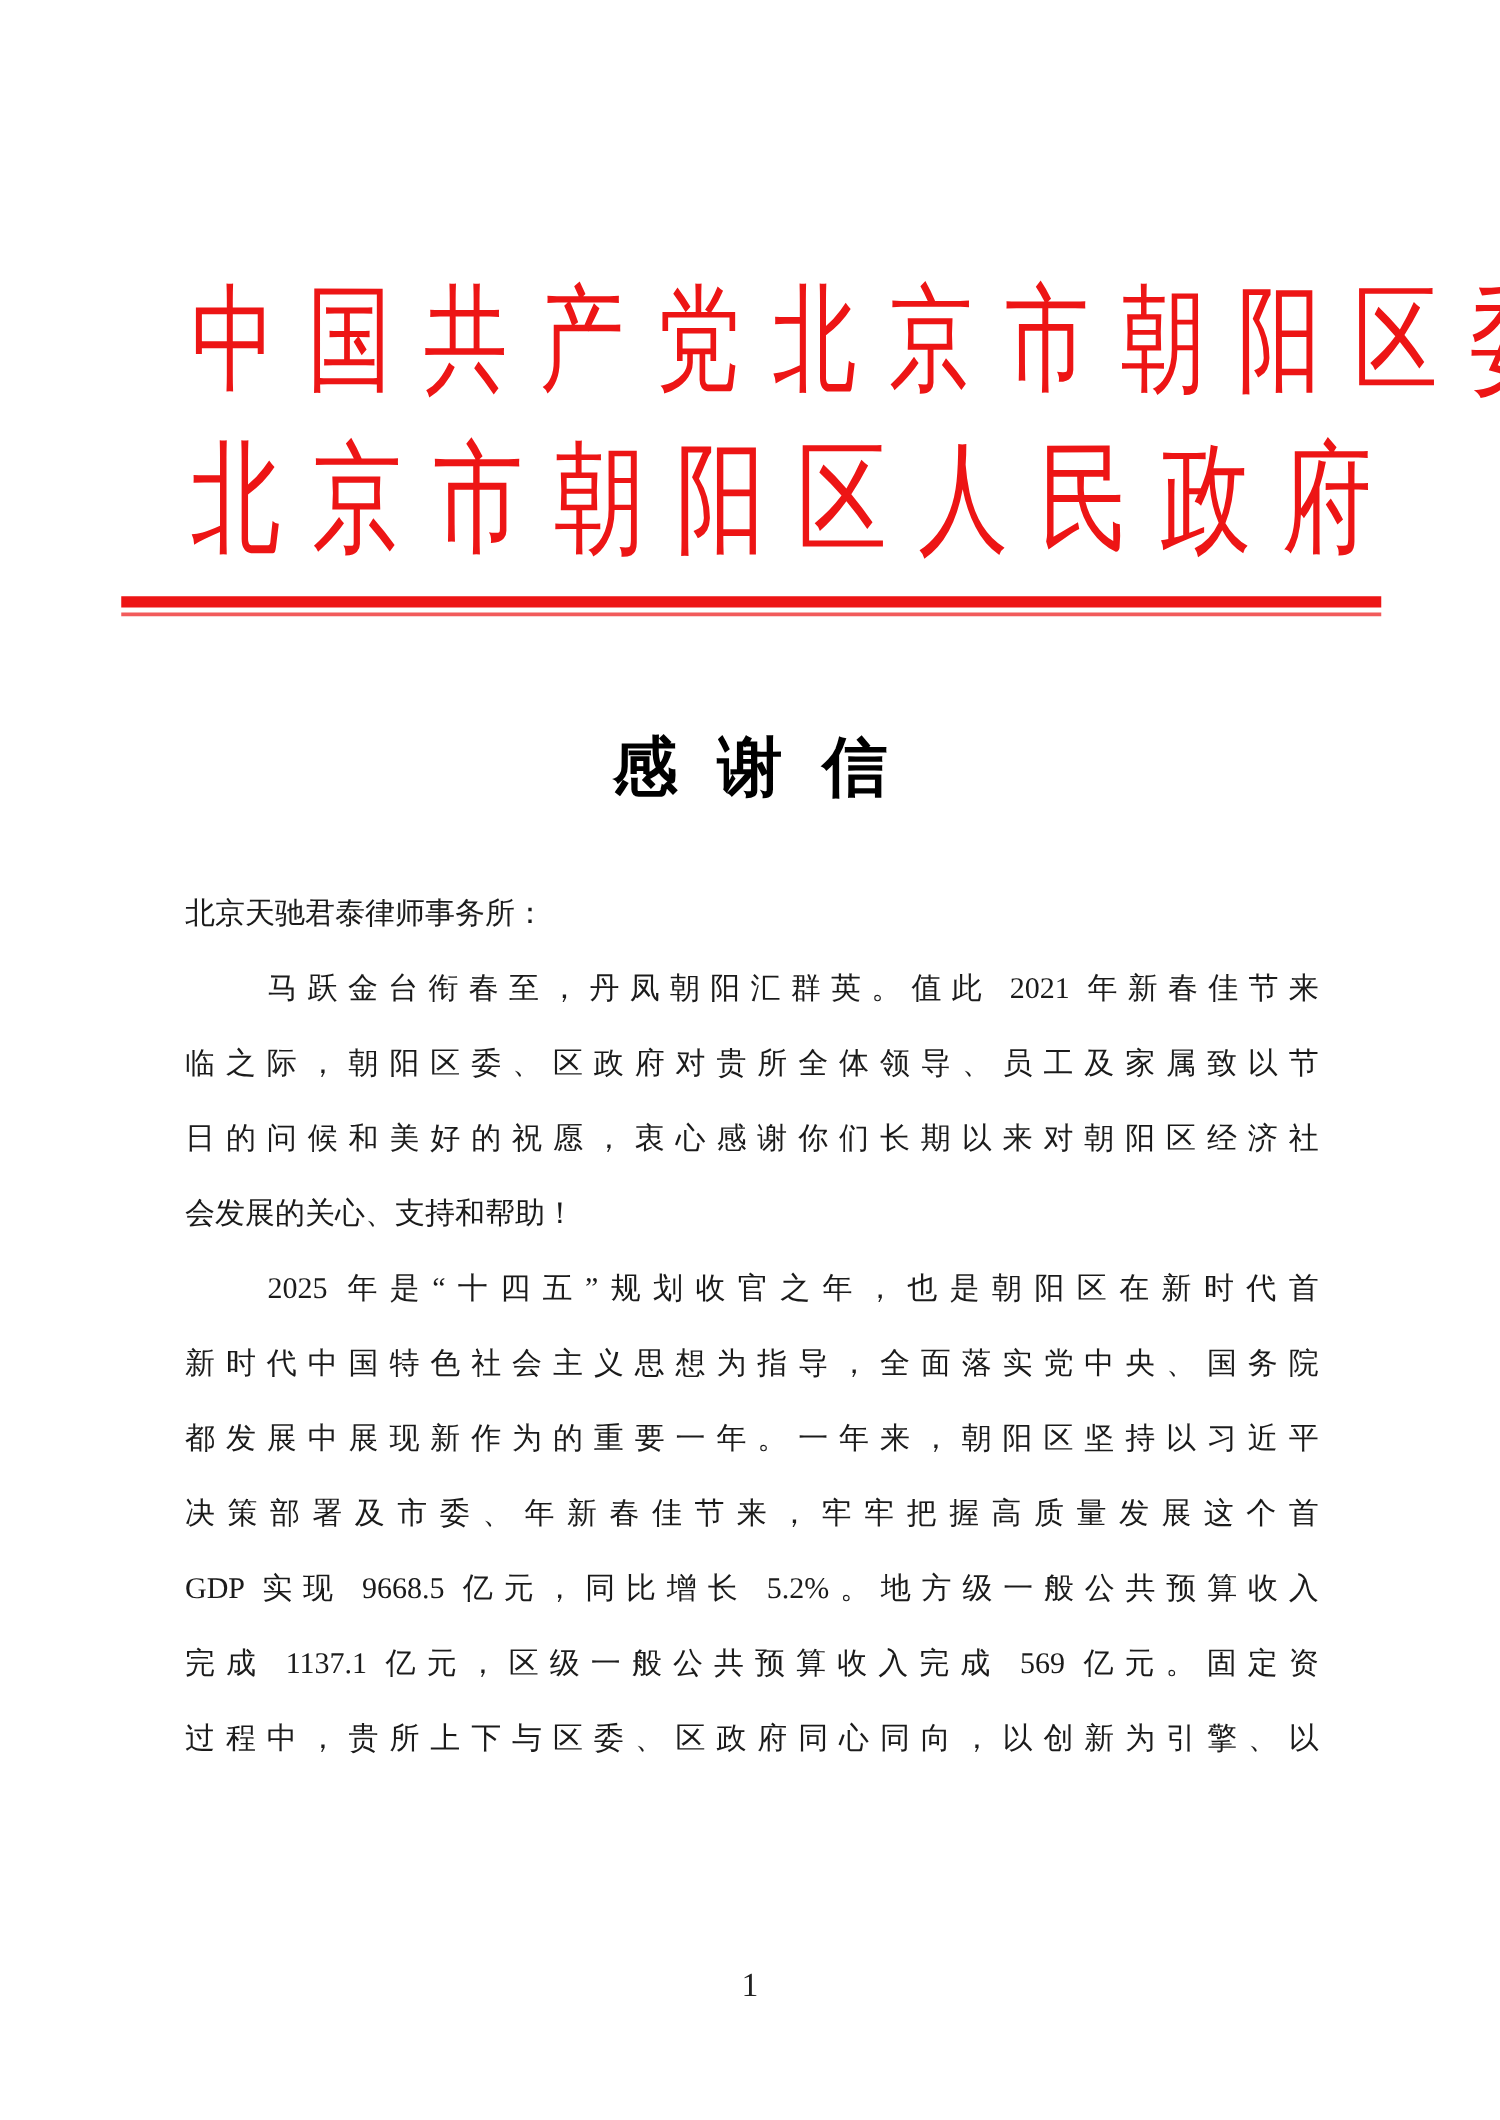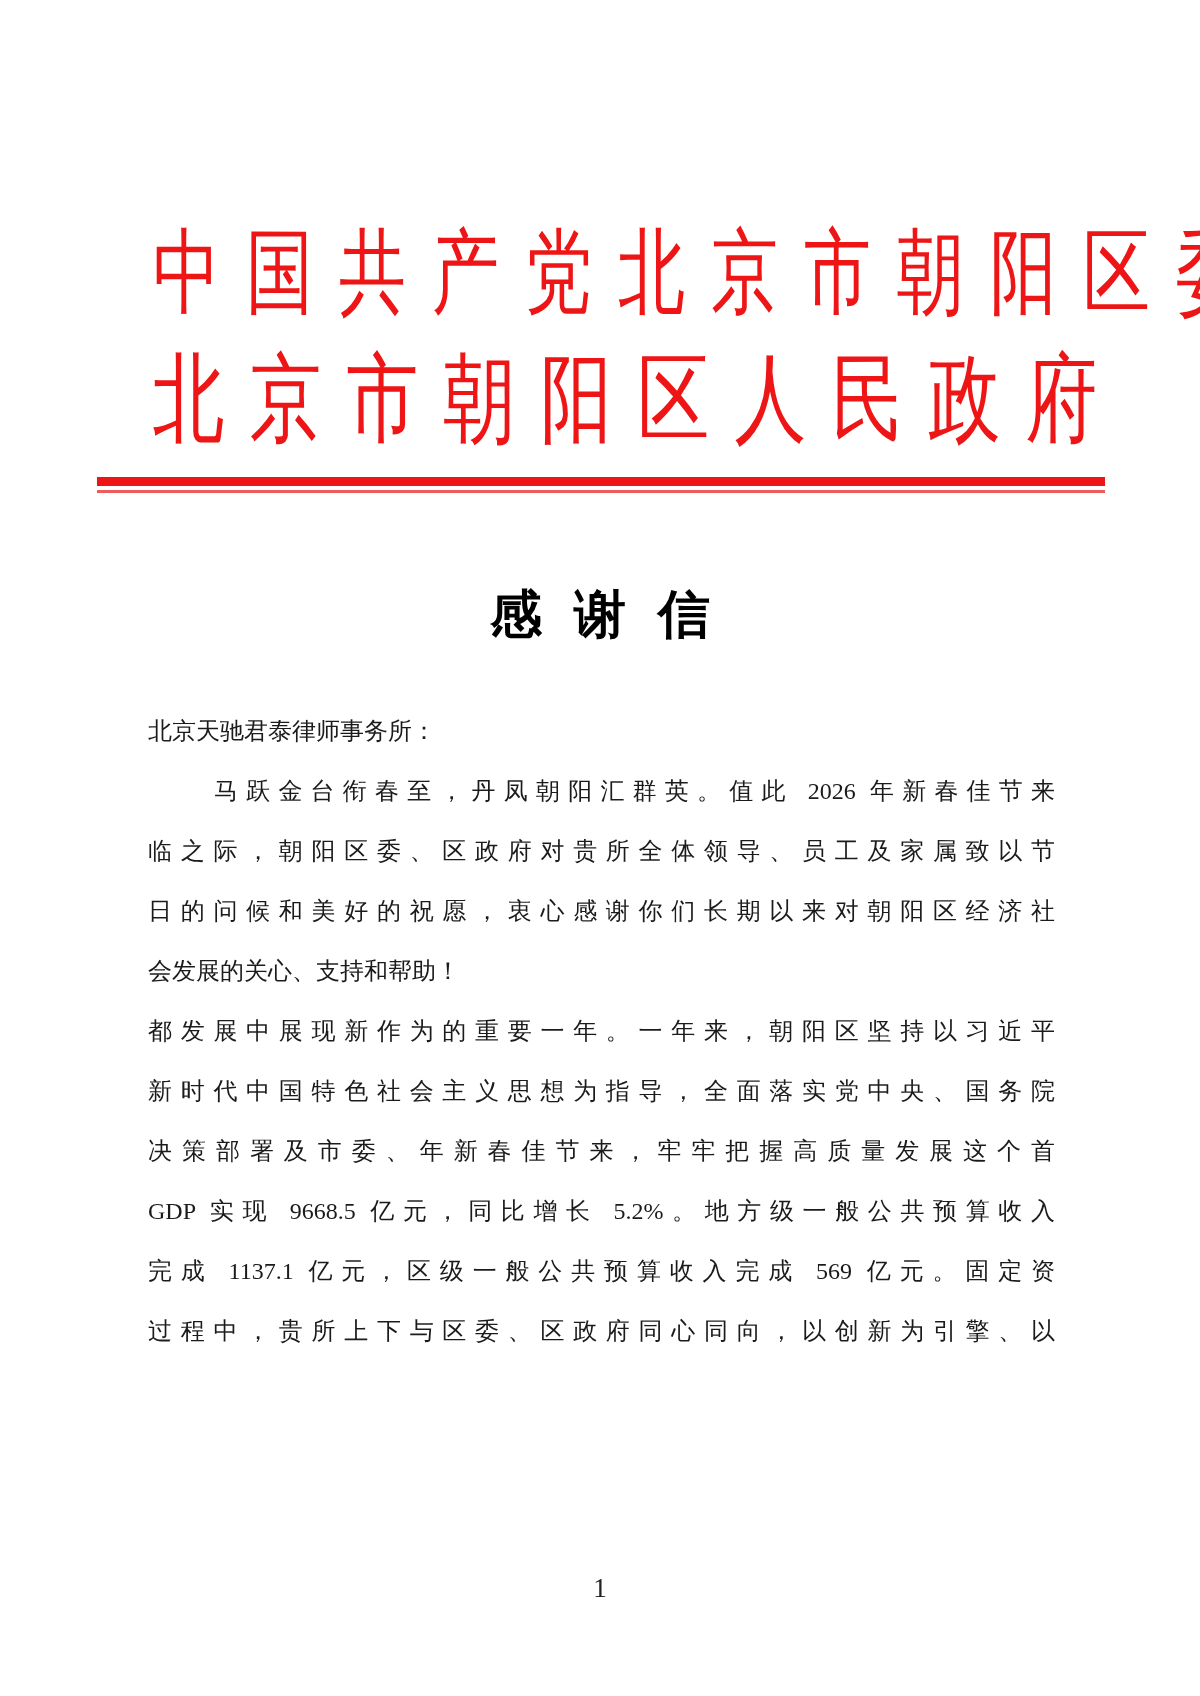--- a/index.html
+++ b/index.html
@@ -70,26 +70,27 @@
       </div>
   </div>
 
   <div class="sep-thick"></div>
   <div class="sep-thin"></div>
 
   <div class="doc-title">感谢信</div>
 
   <div class="body-text">
       <div class="bline">北京天驰君泰律师事务所：</div>
-      <div class="bline just indent">马跃金台衔春至，丹凤朝阳汇群英。值此 2026 年新春佳节来</div>
+      <div class="bline just indent">马跃金台衔春至，丹凤朝阳汇群英。值此 2021 年新春佳节来</div>
       <div class="bline just">临之际，朝阳区委、区政府对贵所全体领导、员工及家属致以节</div>
       <div class="bline just">日的问候和美好的祝愿，衷心感谢你们长期以来对朝阳区经济社</div>
       <div class="bline">会发展的关心、支持和帮助！</div>
+      <div class="bline just indent">2025 年是“十四五”规划收官之年，也是朝阳区在新时代首</div>
+      <div class="bline just">新时代中国特色社会主义思想为指导，全面落实党中央、国务院</div>
       <div class="bline just">都发展中展现新作为的重要一年。一年来，朝阳区坚持以习近平</div>
-      <div class="bline just">新时代中国特色社会主义思想为指导，全面落实党中央、国务院</div>
       <div class="bline just">决策部署及市委、年新春佳节来，牢牢把握高质量发展这个首</div>
       <div class="bline just">GDP 实现 9668.5 亿元，同比增长 5.2%。地方级一般公共预算收入</div>
       <div class="bline just">完成 1137.1 亿元，区级一般公共预算收入完成 569 亿元。固定资</div>
       <div class="bline just">过程中，贵所上下与区委、区政府同心同向，以创新为引擎、以</div>
     </div>
 
   <div class="page-num">1</div>
 
 </div>
 

